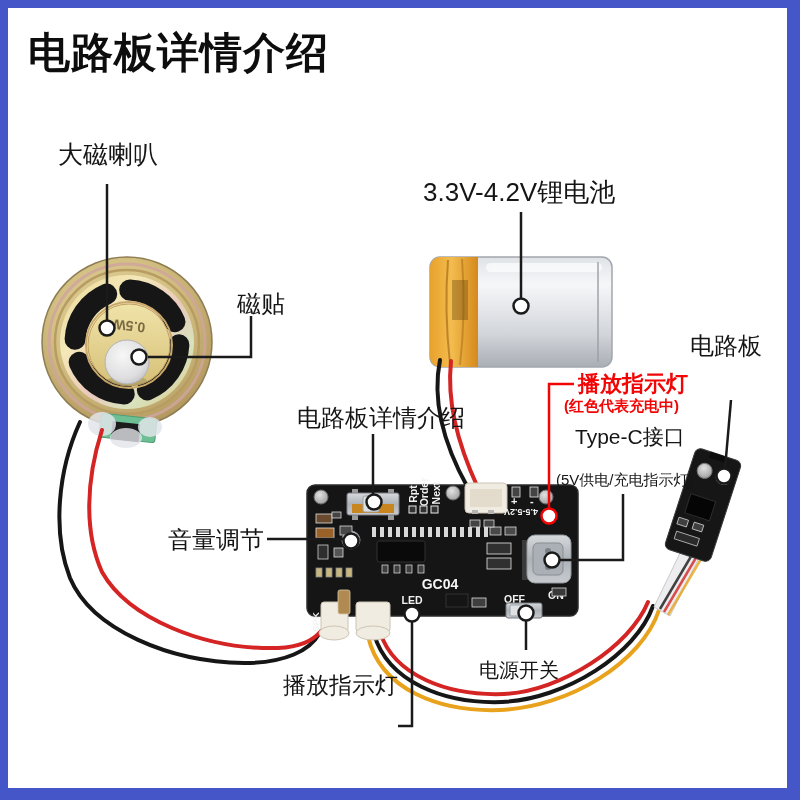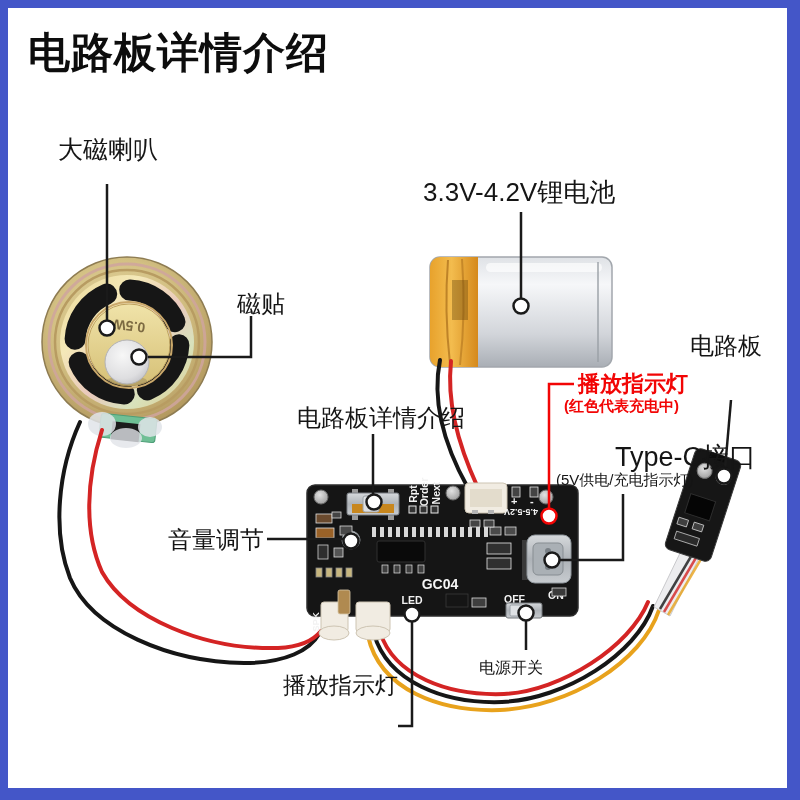--- a/index.html
+++ b/index.html
@@ -4,31 +4,31 @@
 <style>
   :root { --frame-blue:#4456c8; --accent-red:#f20505; }
   html,body { margin:0; padding:0; background:#fff; }
   .stage { position:relative; width:800px; height:800px; background:#fff; overflow:hidden;
            font-family:"Liberation Sans","DejaVu Sans",sans-serif; }
   .frame { position:absolute; inset:0; border-style:solid; border-color:var(--frame-blue);
            border-width:8px 13px 12px 8px; pointer-events:none; z-index:40; }
   svg.art { position:absolute; left:0; top:0; z-index:5; }
   .lbl { position:absolute; z-index:20; color:#151515; white-space:nowrap; line-height:1.2; }
   .title { left:28px; top:28px; font-size:42px; font-weight:900; letter-spacing:1px; color:#0d0d0d; }
-  .l-speaker { left:58px; top:134px; font-size:25px; }
+  .l-speaker { left:58px; top:142px; font-size:25px;font-family:Liberation Mono, monospace; }
   .l-magnet { left:237px; top:290px; font-size:24px; }
   .l-battery { left:423px; top:177px; font-size:26px; }
   .l-mode { left:297px; top:404px; font-size:24px; }
   .l-volume { left:168px; top:526px; font-size:24px; }
   .l-charge { left:578px; top:371px; font-size:22px; font-weight:700; color:var(--accent-red); }
   .l-charge-cap { left:564px; top:397px; font-size:15px; font-weight:700; color:var(--accent-red); }
-  .l-typec { left:575px; top:441px; font-size:27px;margin-left:40px; }
+  .l-typec { left:575px; top:424px; font-size:21px; }
   .l-typec-cap { left:556px; top:471px; font-size:15px; }
   .l-magswitch { left:668px; top:332px; font-size:24px; width:116px; text-align:center; white-space:normal; }
-  .l-power { left:479px; top:658px; font-size:16px; }
+  .l-power { left:479px; top:658px; font-size:20px; }
   .l-play { left:283px; top:672px; font-size:23px; }
   svg text { font-family:"Liberation Sans","DejaVu Sans",sans-serif; }
 </style>
 </head>
 <body>
 
 <div class="stage">
 
   <div class="frame"></div>
 

